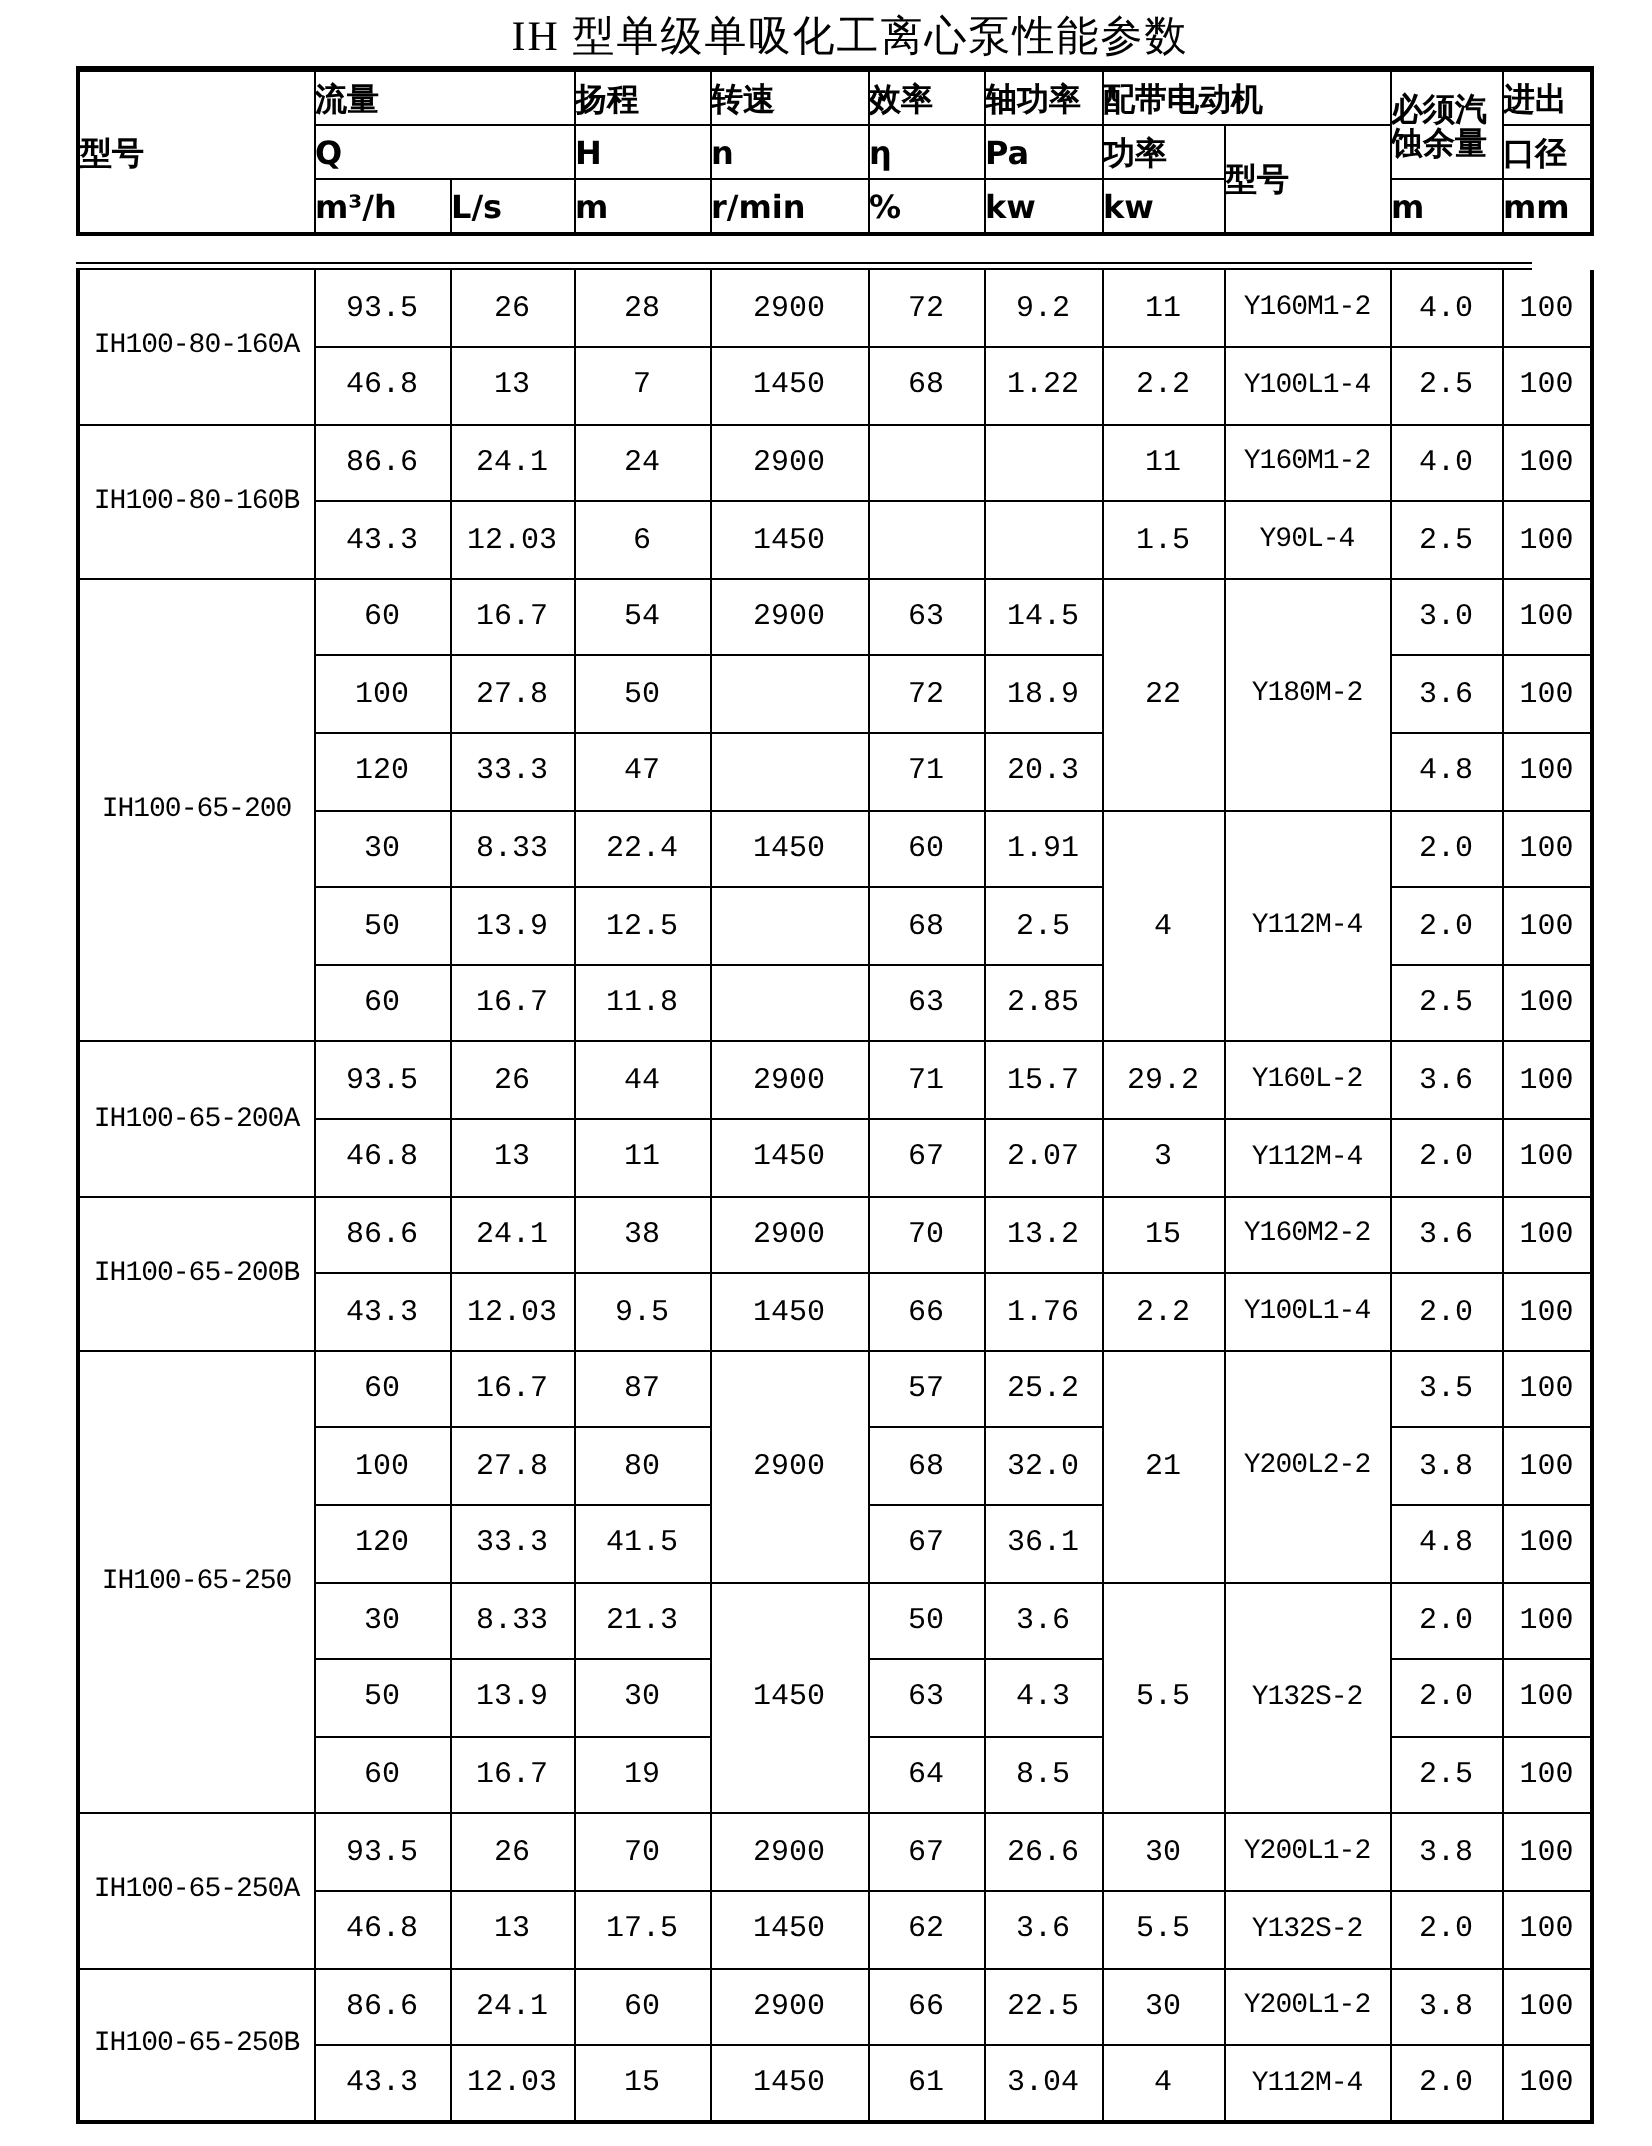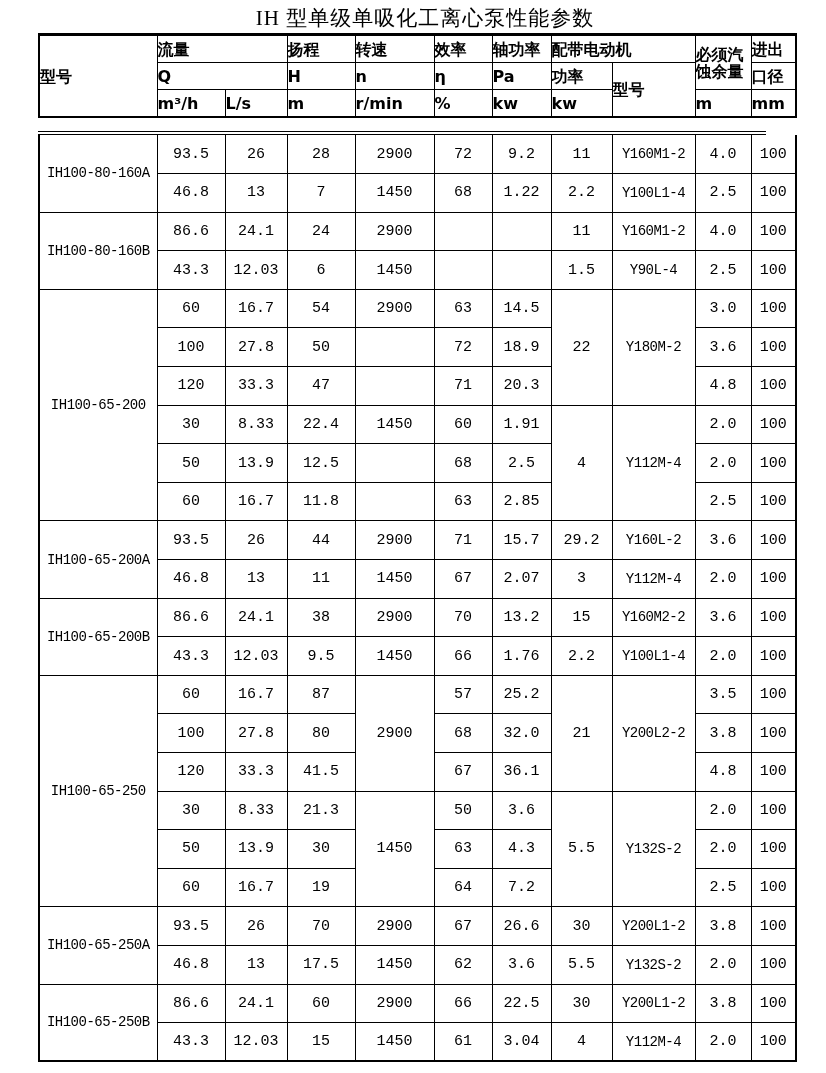--- a/index.html
+++ b/index.html
@@ -340,21 +340,21 @@
         <td data-name="efficiency-cell">63</td>
         <td data-name="shaft-power-cell">4.3</td>
         <td data-name="npsh-cell">2.0</td>
         <td data-name="port-diameter-cell">100</td>
       </tr>
       <tr data-name="table-row">
         <td data-name="flow-m3h-cell">60</td>
         <td data-name="flow-ls-cell">16.7</td>
         <td data-name="head-m-cell">19</td>
         <td data-name="efficiency-cell">64</td>
-        <td data-name="shaft-power-cell">7.2</td>
+        <td data-name="shaft-power-cell">8.5</td>
         <td data-name="npsh-cell">2.5</td>
         <td data-name="port-diameter-cell">100</td>
       </tr>
       <tr data-name="table-row">
         <td rowspan="2" data-name="pump-model-cell">IH100-65-250A</td>
         <td data-name="flow-m3h-cell">93.5</td>
         <td data-name="flow-ls-cell">26</td>
         <td data-name="head-m-cell">70</td>
         <td data-name="speed-rpm-cell">2900</td>
         <td data-name="efficiency-cell">67</td>

